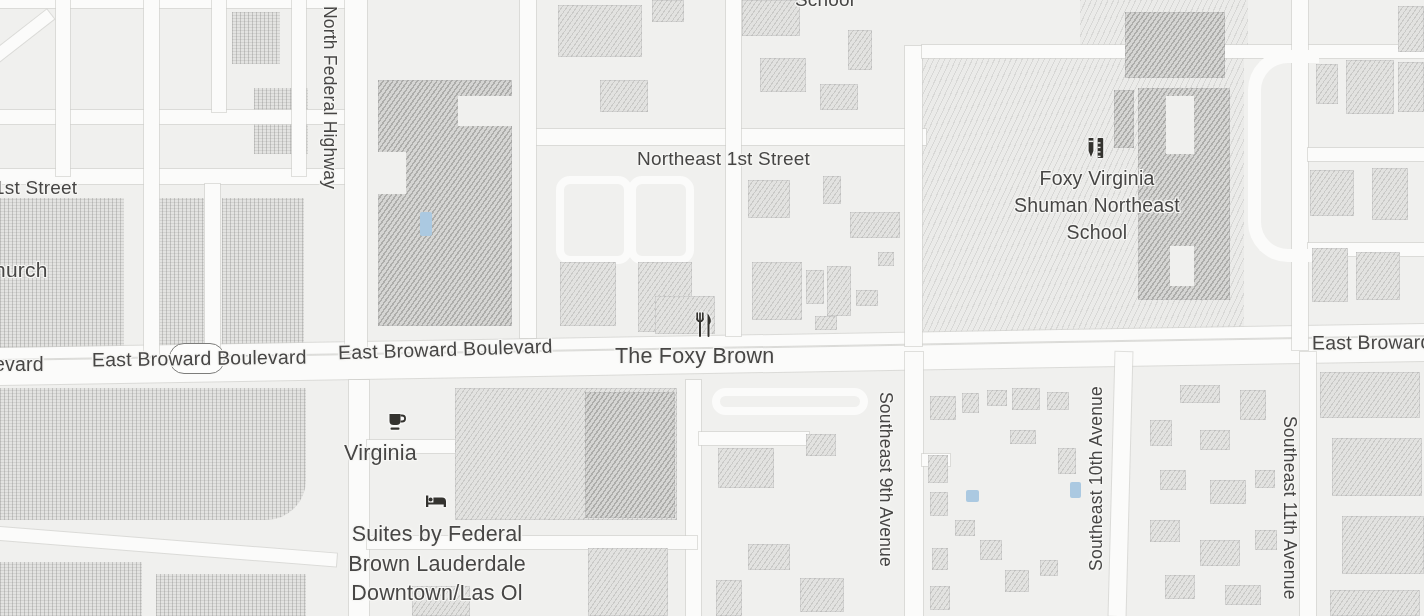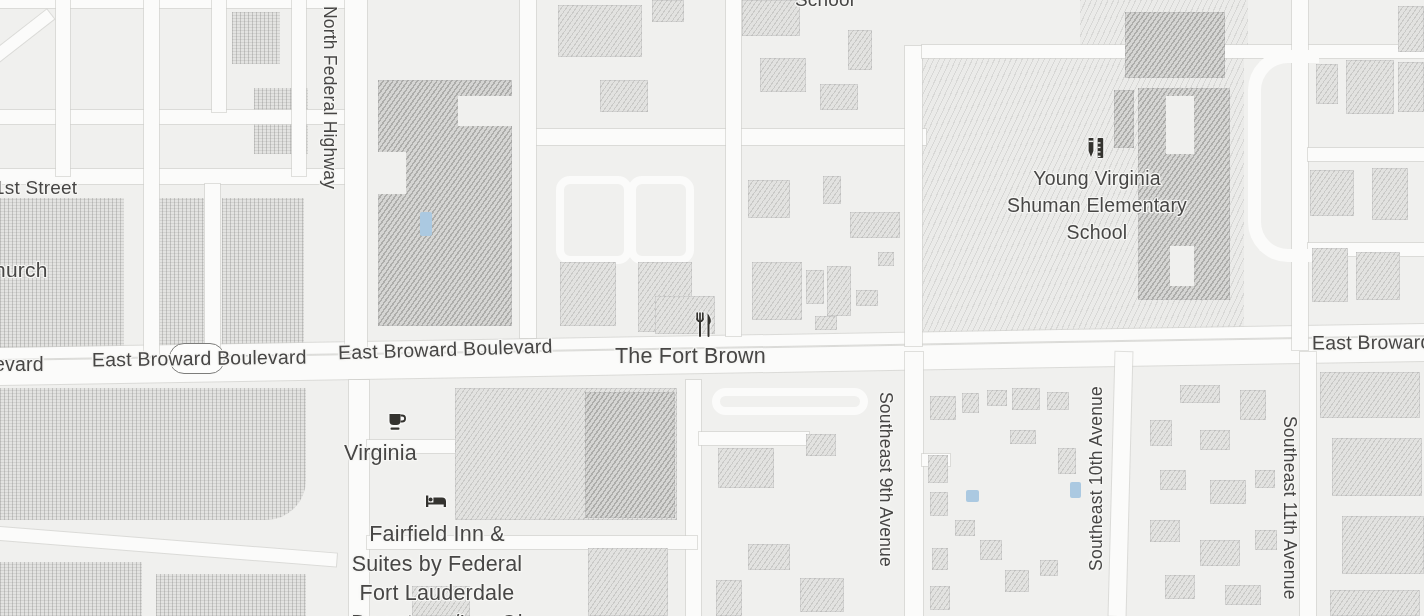--- a/index.html
+++ b/index.html
@@ -169,45 +169,45 @@
     <div class="bld" style="left: 1330px; top: 590px; width: 90px; height: 26px;"></div>
     <div class="notch" style="left: 378px; top: 152px; width: 28px; height: 42px;"></div>
     <div class="notch" style="left: 458px; top: 96px; width: 54px; height: 30px;"></div>
     <div class="notch" style="left: 1166px; top: 96px; width: 28px; height: 58px;"></div>
     <div class="notch" style="left: 1170px; top: 246px; width: 24px; height: 40px;"></div>
     <div class="pool" style="left: 420px; top: 212px; width: 12px; height: 24px;"></div>
     <div class="pool" style="left: 966px; top: 490px; width: 13px; height: 12px;"></div>
     <div class="pool" style="left: 1070px; top: 482px; width: 11px; height: 16px;"></div>
     <div class="shield" style="left: 169px; top: 343px; width: 54px; height: 29px;"></div>
     <div class="lbl vtb" style="left: 318px; top: 6px; font-size: 17.5px;">North Federal Highway</div>
+    <div class="lbl" style="left: 637px; top: 146px; font-size: 19px;">Northeast 1st Street</div>
     <div class="lbl" style="left: 795px; top: -13px; font-size: 19px;">School</div>
     <div class="lbl" style="left: -6px; top: 175px; font-size: 19px;">1st Street</div>
     <div class="lbl" style="left: -6px; top: 256px; font-size: 21px;">hurch</div>
     <div class="lbl" style="left: -6px; top: 351px; font-size: 19.5px;">evard</div>
     <div class="lbl" style="left: 92px; top: 345px; font-size: 19.5px; transform: rotate(-0.8deg);">East Broward Boulevard</div>
     <div class="lbl" style="left: 338px; top: 336px; font-size: 19.5px; transform: rotate(-1.8deg);">East Broward Boulevard</div>
     <div class="lbl" style="left: 1312px; top: 329px; font-size: 19.5px; transform: rotate(-0.5deg);">East Broward</div>
     <div class="lbl vtb" style="left: 874px; top: 392px; font-size: 17.5px;">Southeast 9th Avenue</div>
     <div class="lbl vbt" style="left: 1084px; top: 386px; font-size: 17.5px;">Southeast 10th Avenue</div>
     <div class="lbl vtb" style="left: 1278px; top: 416px; font-size: 17.5px;">Southeast 11th Avenue</div>
     <div class="lbl ctr" style="left: 615px; top: 342px; font-size: 21.5px; white-space: nowrap;">
-      <div>The Fort Brown</div>
+      <div>The Foxy Brown</div>
     </div>
     <div class="lbl ctr" style="left: 344px; top: 439px; font-size: 21.5px; white-space: nowrap;">
       <div>Virginia</div>
     </div>
     <div class="lbl ctr" style="left: 317px; top: 520px; font-size: 21.5px; width: 240px;">
-      <div>Fairfield Inn &amp;</div>
       <div>Suites by Federal</div>
-      <div>Fort Lauderdale</div>
+      <div>Brown Lauderdale</div>
       <div>Downtown/Las Ol</div>
     </div>
     <div class="lbl ctr" style="left: 967px; top: 165px; font-size: 19.5px; width: 260px;">
-      <div>Young Virginia</div>
-      <div>Shuman Elementary</div>
+      <div>Foxy Virginia</div>
+      <div>Shuman Northeast</div>
       <div>School</div>
     </div>
     <div class="icon" style="left: 693px; top: 312px;">
       <svg width="22" height="26" viewBox="0 0 22 26">
         <g fill="currentColor">
           <path d="M4.2 1.2v6.3M7 1.2v7M9.8 1.2v6.3" stroke="currentColor" stroke-width="1.7" stroke-linecap="round" fill="none"></path>
           <path d="M4.2 6.2c0 2 1.1 3.2 2.8 3.2s2.8-1.2 2.8-3.2" fill="none" stroke="currentColor" stroke-width="1.7"></path>
           <rect x="6" y="9" width="2" height="16" rx="1"></rect>
           <path d="M14.5 1.2c3.6 4.6 4.4 8.6 1.8 11.6h-1.8z"></path>
           <rect x="14.5" y="12" width="2" height="13" rx="1"></rect>

